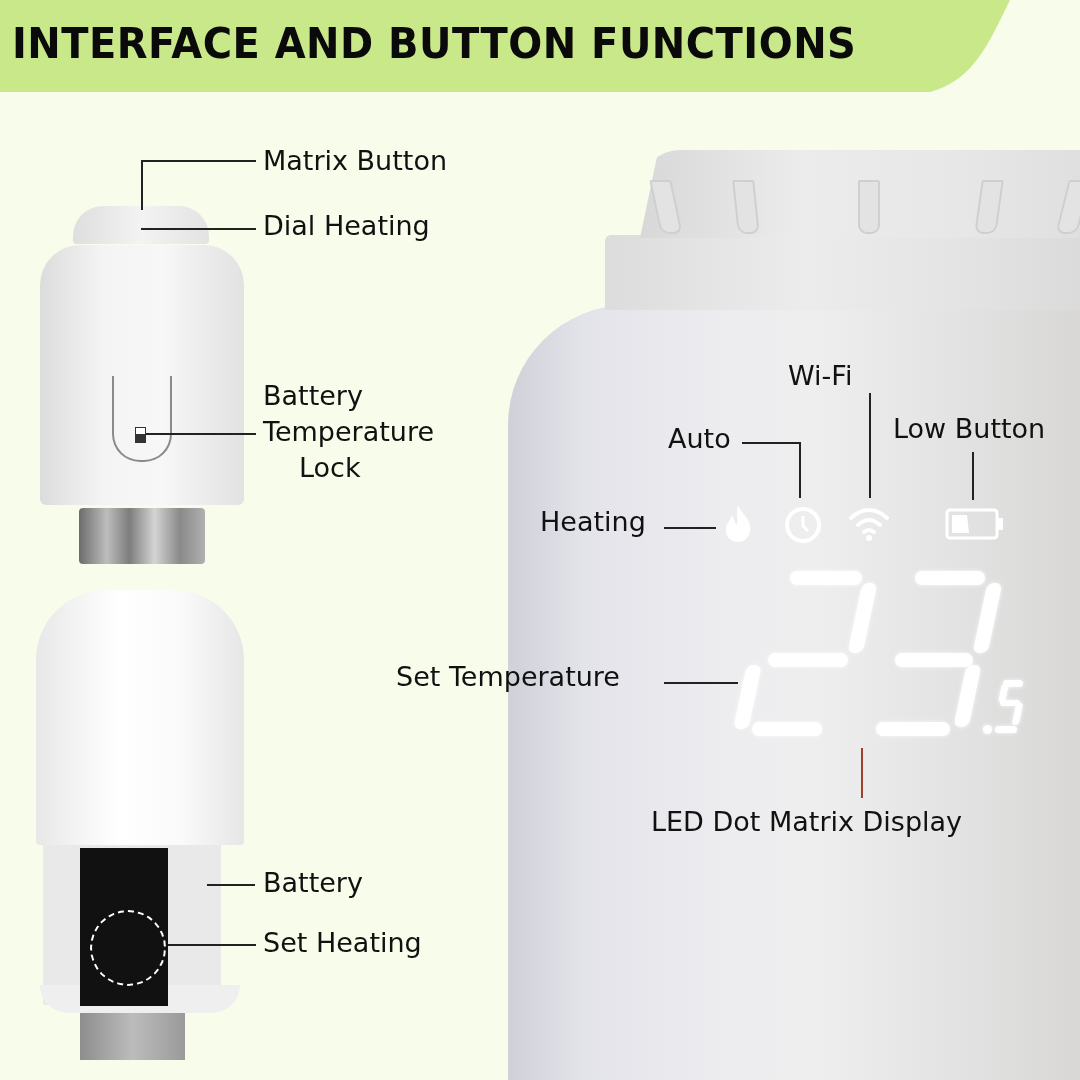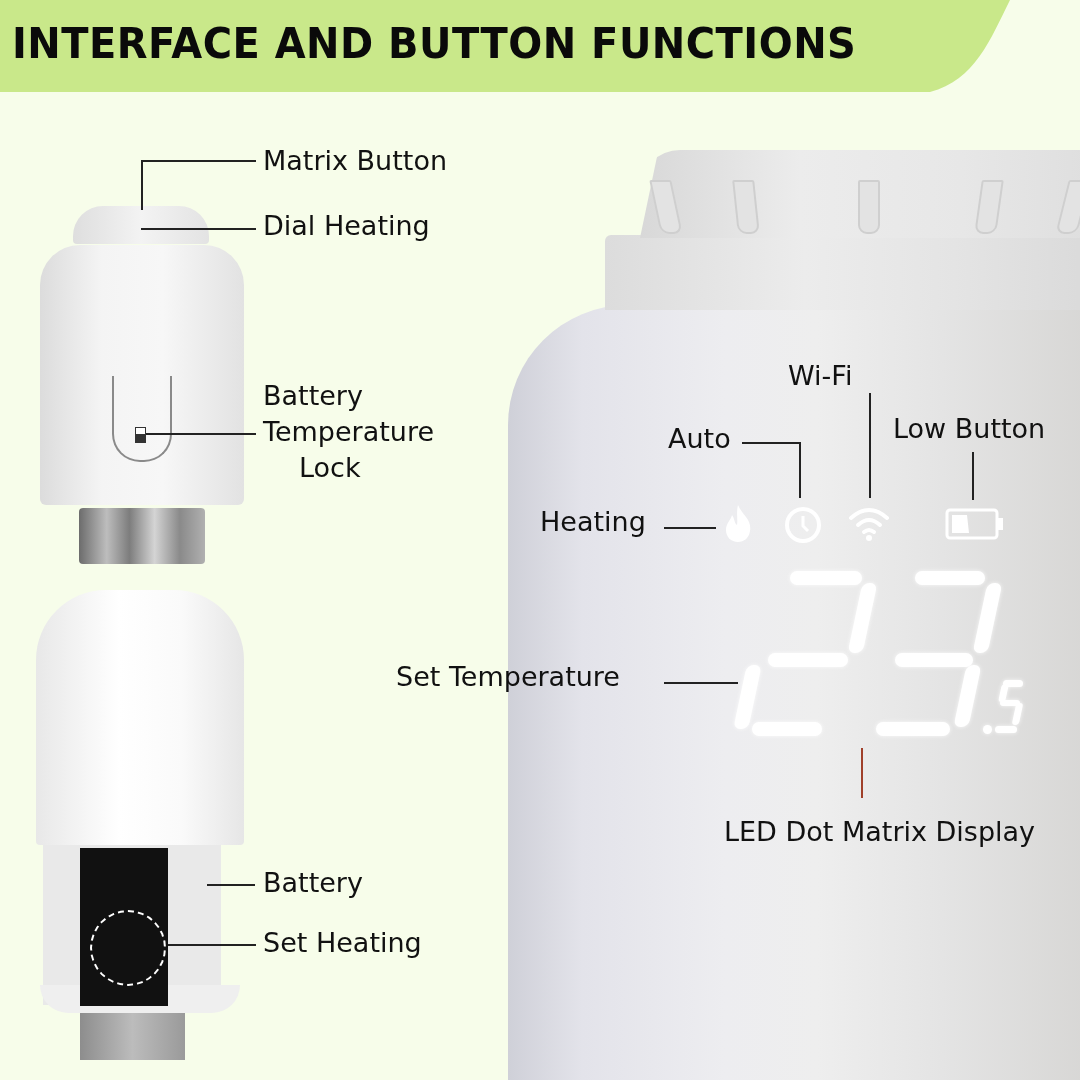--- a/index.html
+++ b/index.html
@@ -129,21 +129,21 @@
 <div class="label" style="left:893px;top:413px;">Low Button</div>
 <div class="line" style="left:972px;top:452px;width:2px;height:48px;"></div>
 
 <div class="label" style="left:540px;top:506px;">Heating</div>
 <div class="line" style="left:664px;top:527px;width:52px;height:2px;"></div>
 
 <div class="label" style="left:396px;top:661px;">Set Temperature</div>
 <div class="line" style="left:664px;top:682px;width:74px;height:2px;"></div>
 
 <div class="line" style="left:861px;top:748px;width:2px;height:50px;background:#a0402a;"></div>
-<div class="label" style="left:724px;top:806px;margin-top:10px;">LED Dot Matrix Display</div>
+<div class="label" style="left:651px;top:806px;">LED Dot Matrix Display</div>
 
 <div>
   <div class="s1-nut"></div>
   <div class="s1-body"></div>
   <div class="s1-cap"></div>
   <div class="s1-u"></div>
   <div class="s1-batt"></div>
 </div>
 <div class="line" style="left:141px;top:160px;width:2px;height:50px;"></div>
 <div class="line" style="left:141px;top:160px;width:115px;height:2px;"></div>

